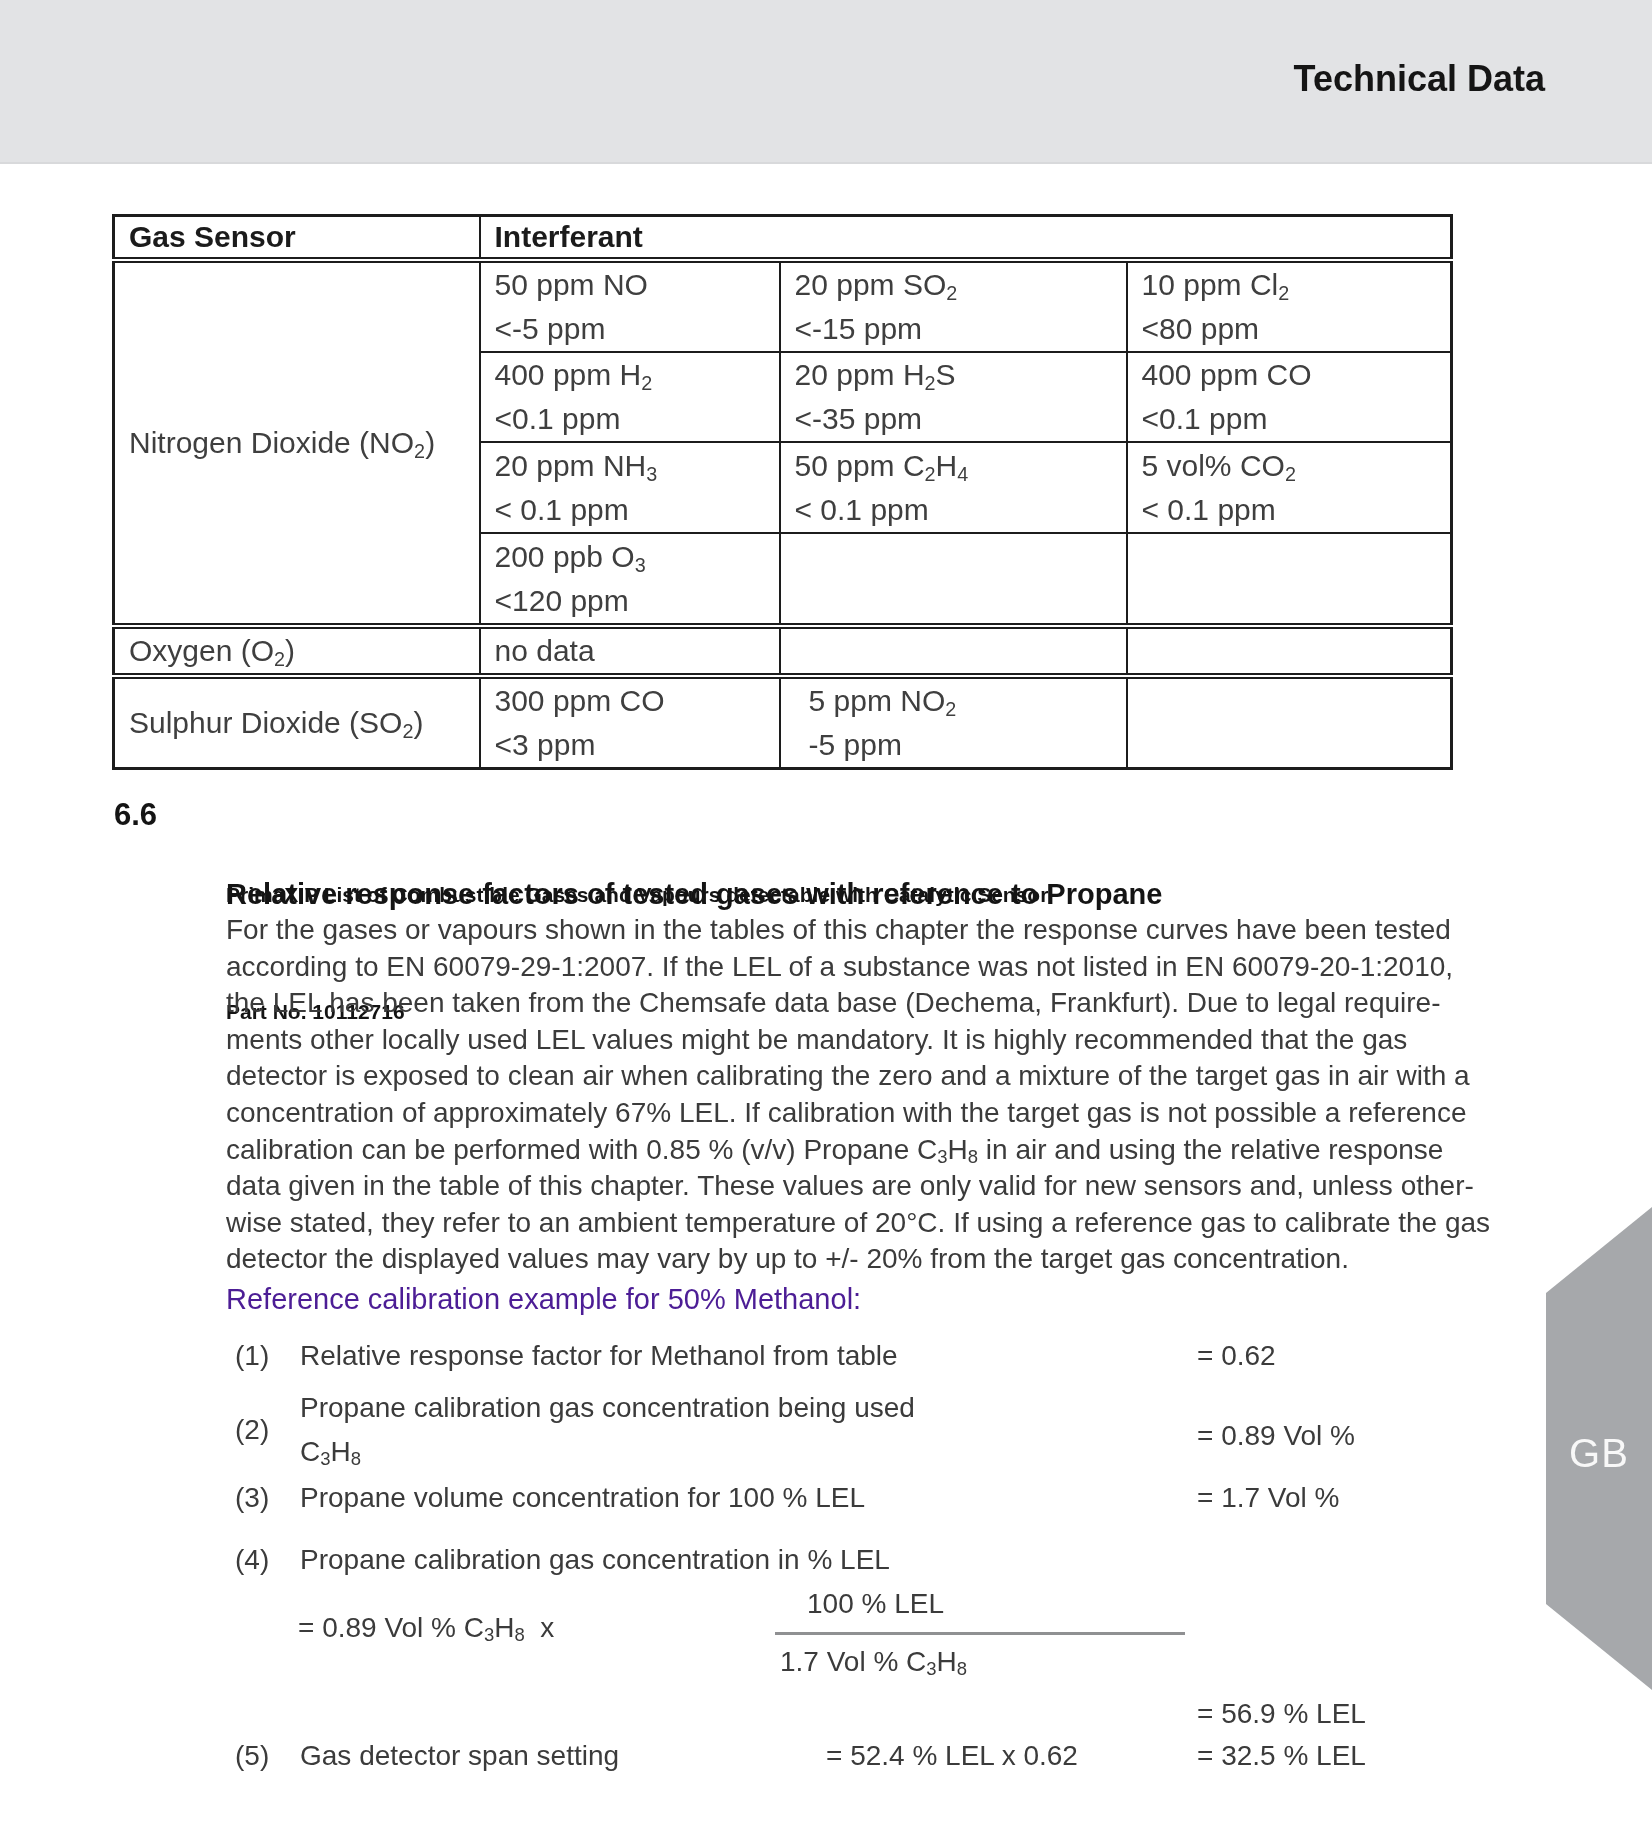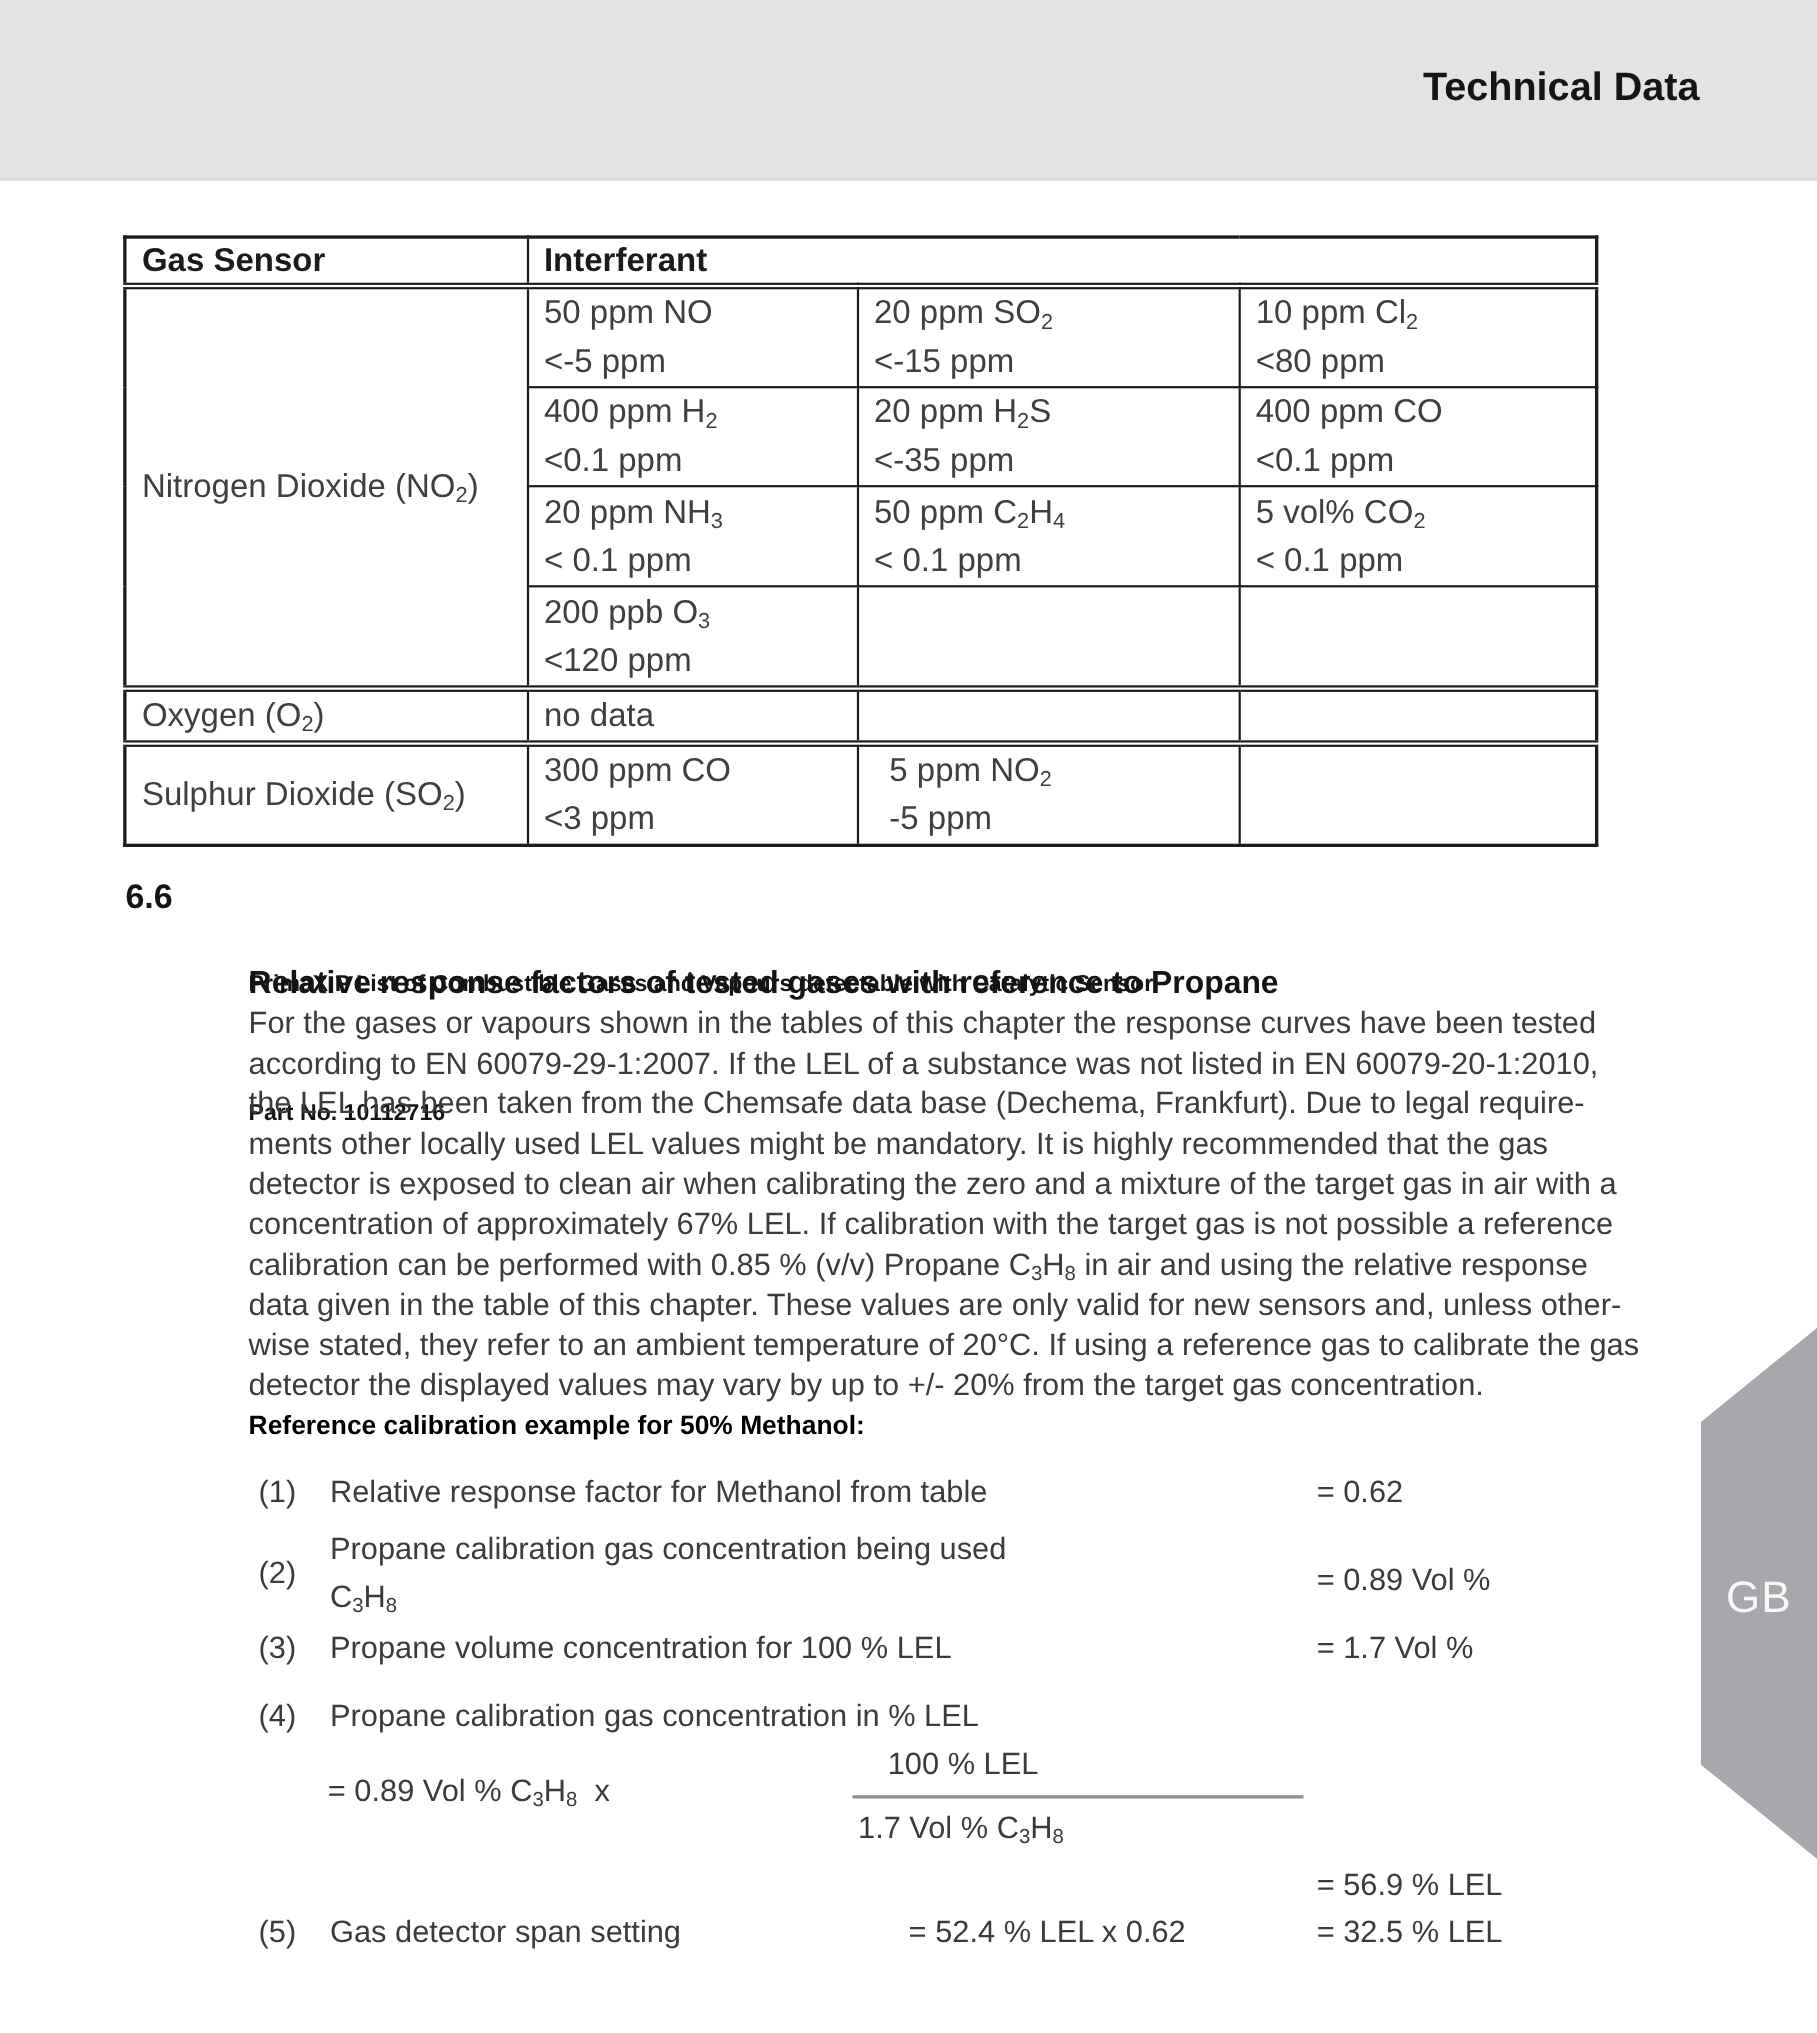--- a/index.html
+++ b/index.html
@@ -66,21 +66,21 @@
     font-size:29px; font-weight:bold; color:#141414; white-space:pre;
   }
   .body-paragraph {
     position:absolute; left:226px; top:912px;
     font-size:28px; color:#3b3b3b;
   }
   .body-paragraph .p-line { line-height:36.6px; white-space:pre; }
 
   .ref-heading {
     position:absolute; left:226px; top:1283px;
-    font-size:24px; font-weight:bold; color:#000000; white-space:pre;
+    font-size:29px; font-weight:normal; color:#4c1d95; white-space:pre;
   }
 
   
   .ex { position:absolute; font-size:28px; color:#3b3b3b; white-space:pre; }
   .ex-num   { left:235px; }
   .ex-label { left:300px; }
   .ex-val   { left:1197px; }
   .frac-rule {
     position:absolute; left:775px; top:1632px; width:410px; height:3px;
     background:#8f9092;

